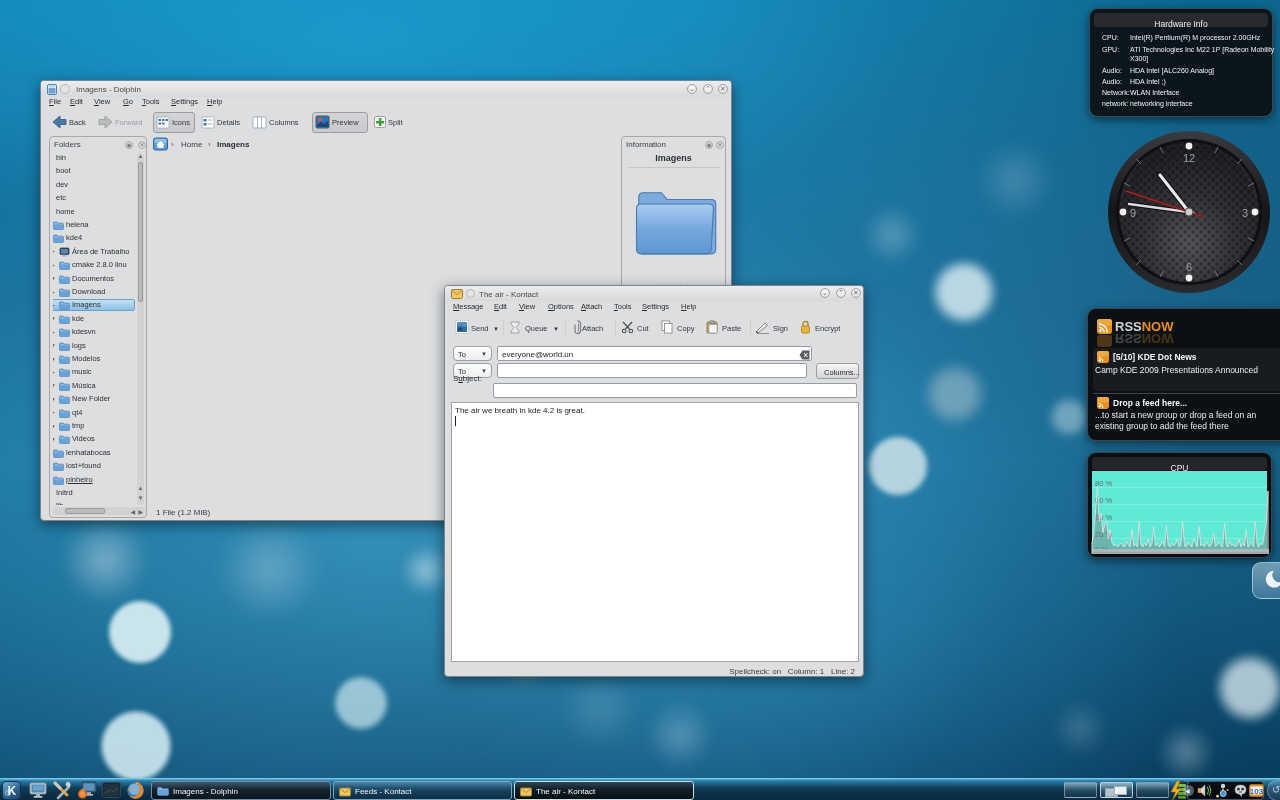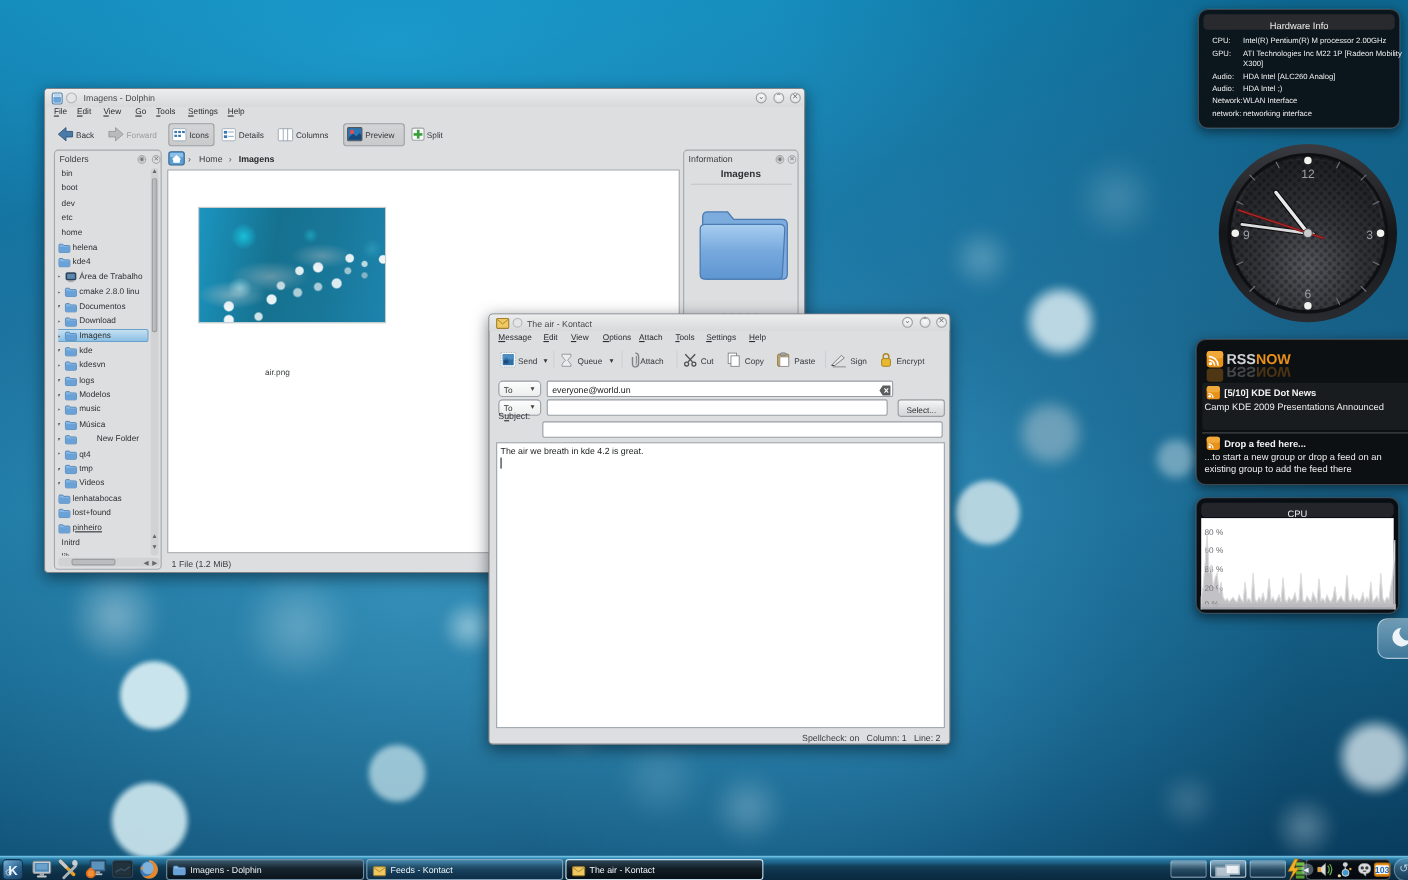--- a/index.html
+++ b/index.html
@@ -209,21 +209,21 @@
         <svg style="left:6px;top:228.80000000000007px;" width="11" height="9" viewBox="0 0 11 9">
           <path d="M.5 2 Q.5 1 1.5 1 L4 1 L5 2.2 L9.5 2.2 Q10.5 2.2 10.5 3.2 L10.5 7.5 Q10.5 8.5 9.5 8.5 L1.5 8.5 Q.5 8.5 .5 7.5 Z" fill="#85b9e8" stroke="#4878a8" stroke-width=".7"></path>
           <path d="M.5 3.4 L10.5 3.4 L10.5 7.5 Q10.5 8.5 9.5 8.5 L1.5 8.5 Q.5 8.5 .5 7.5 Z" fill="#6aa2d8"></path>
         </svg>
         <span style="position:absolute;left:19px;top:227.80000000000007px;white-space:nowrap;">Música</span>
         <span style="position:absolute;left:-1px;top:242.70000000000007px;font-size:5.5px;color:#555;">▾</span>
         <svg style="left:6px;top:242.20000000000007px;" width="11" height="9" viewBox="0 0 11 9">
           <path d="M.5 2 Q.5 1 1.5 1 L4 1 L5 2.2 L9.5 2.2 Q10.5 2.2 10.5 3.2 L10.5 7.5 Q10.5 8.5 9.5 8.5 L1.5 8.5 Q.5 8.5 .5 7.5 Z" fill="#85b9e8" stroke="#4878a8" stroke-width=".7"></path>
           <path d="M.5 3.4 L10.5 3.4 L10.5 7.5 Q10.5 8.5 9.5 8.5 L1.5 8.5 Q.5 8.5 .5 7.5 Z" fill="#6aa2d8"></path>
         </svg>
-        <span style="position:absolute;left:19px;top:241.20000000000007px;white-space:nowrap;margin-left:16px;">New Folder</span>
+        <span style="position:absolute;left:19px;top:241.20000000000007px;white-space:nowrap;">New Folder</span>
         <span style="position:absolute;left:-1px;top:256.1000000000001px;font-size:5.5px;color:#555;">▸</span>
         <svg style="left:6px;top:255.60000000000008px;" width="11" height="9" viewBox="0 0 11 9">
           <path d="M.5 2 Q.5 1 1.5 1 L4 1 L5 2.2 L9.5 2.2 Q10.5 2.2 10.5 3.2 L10.5 7.5 Q10.5 8.5 9.5 8.5 L1.5 8.5 Q.5 8.5 .5 7.5 Z" fill="#85b9e8" stroke="#4878a8" stroke-width=".7"></path>
           <path d="M.5 3.4 L10.5 3.4 L10.5 7.5 Q10.5 8.5 9.5 8.5 L1.5 8.5 Q.5 8.5 .5 7.5 Z" fill="#6aa2d8"></path>
         </svg>
         <span style="position:absolute;left:19px;top:254.60000000000008px;white-space:nowrap;">qt4</span>
         <span style="position:absolute;left:-1px;top:269.50000000000006px;font-size:5.5px;color:#555;">▾</span>
         <svg style="left:6px;top:269.00000000000006px;" width="11" height="9" viewBox="0 0 11 9">
           <path d="M.5 2 Q.5 1 1.5 1 L4 1 L5 2.2 L9.5 2.2 Q10.5 2.2 10.5 3.2 L10.5 7.5 Q10.5 8.5 9.5 8.5 L1.5 8.5 Q.5 8.5 .5 7.5 Z" fill="#85b9e8" stroke="#4878a8" stroke-width=".7"></path>
           <path d="M.5 3.4 L10.5 3.4 L10.5 7.5 Q10.5 8.5 9.5 8.5 L1.5 8.5 Q.5 8.5 .5 7.5 Z" fill="#6aa2d8"></path>
@@ -273,47 +273,20 @@
         <rect x="0.5" y="1" width="14" height="12" rx="2" fill="#5a9fd4" stroke="#39648c"></rect>
         <rect x="1.5" y="2" width="12" height="4" rx="1" fill="#8cc0e8"></rect>
         <path d="M7.5 4 L11.5 7.5 L10.5 8.5 L10.5 11 L4.5 11 L4.5 8.5 L3.5 7.5 Z" fill="#fff"></path>
       </svg>
   <span style="position:absolute;left:20px;top:3px;font-size:8px;color:#55575a;">›</span>
   <span style="position:absolute;left:30px;top:3px;font-size:8px;color:#3a3c3e;">Home</span>
   <span style="position:absolute;left:57px;top:3px;font-size:8px;color:#55575a;">›</span>
   <span style="position:absolute;left:66px;top:3px;font-size:8px;color:#2a2c2e;font-weight:bold;">Imagens</span>
  </div>
 
- <div style="position:absolute;left:111px;top:73px;width:466px;height:349px;background:#fff;border:1px solid #a2a4a6;">
-  <div id="thumb" style="position:absolute;left:27px;top:33px;width:171px;height:106px;border:1px solid #c8cacc;background:
-   radial-gradient(17px 17px at 24% 25%, rgba(25,195,220,.95), rgba(25,195,220,0) 70%),
-   radial-gradient(10px 10px at 60% 24%, rgba(30,190,215,.55), rgba(30,190,215,0) 70%),
-   radial-gradient(13px 13px at 93% 36%, rgba(60,180,205,.4), rgba(60,180,205,0) 70%),
-   radial-gradient(52px 20px at 38% 60%, rgba(185,195,200,.45), rgba(185,195,200,0) 70%),
-   radial-gradient(45px 18px at 18% 76%, rgba(195,205,208,.5), rgba(195,205,208,0) 70%),
-   radial-gradient(40px 16px at 66% 42%, rgba(180,192,198,.42), rgba(180,192,198,0) 70%),
-   radial-gradient(16px 14px at 22% 70%, rgba(165,222,232,.7), rgba(165,222,232,0) 70%),
-   radial-gradient(7px 7px at 16% 86%, #eef6f8 55%, rgba(238,246,248,0) 75%),
-   radial-gradient(7px 7px at 16% 98%, #eef6f8 55%, rgba(238,246,248,0) 75%),
-   radial-gradient(6px 6px at 32% 95%, rgba(225,238,242,.9) 50%, rgba(225,238,242,0) 75%),
-   radial-gradient(7px 7px at 39% 80%, #e8f2f5 55%, rgba(232,242,245,0) 75%),
-   radial-gradient(6px 6px at 44% 68%, rgba(228,240,243,.85) 50%, rgba(228,240,243,0) 75%),
-   radial-gradient(6.5px 6.5px at 53% 74%, rgba(210,228,233,.8) 50%, rgba(210,228,233,0) 75%),
-   radial-gradient(6px 6px at 54% 55%, #e4f0f3 55%, rgba(228,240,243,0) 75%),
-   radial-gradient(7px 7px at 64% 52%, #ecf4f6 55%, rgba(236,244,246,0) 75%),
-   radial-gradient(6px 6px at 64% 69%, rgba(205,224,230,.8) 50%, rgba(205,224,230,0) 75%),
-   radial-gradient(7px 7px at 74% 66%, #dcecf0 55%, rgba(220,236,240,0) 75%),
-   radial-gradient(5px 5px at 80% 55%, rgba(190,212,220,.8) 50%, rgba(190,212,220,0) 75%),
-   radial-gradient(6px 6px at 81% 44%, #e6f1f4 55%, rgba(230,241,244,0) 75%),
-   radial-gradient(4.5px 4.5px at 89% 49%, rgba(215,232,237,.85) 50%, rgba(215,232,237,0) 75%),
-   radial-gradient(4.5px 4.5px at 89% 59%, rgba(175,200,210,.7) 50%, rgba(175,200,210,0) 75%),
-   radial-gradient(6px 6px at 99% 45%, #f0f6f8 55%, rgba(240,246,248,0) 75%),
-   linear-gradient(100deg,#1b95c0 0%,#16718f 40%,#187697 65%,#1d84ad 100%);"></div>
-  <span style="position:absolute;left:88px;top:179px;font-size:7.5px;color:#3a3c3e;">air.png</span>
- </div>
 
  <span style="position:absolute;left:115px;top:427px;font-size:8px;color:#3c3e40;">1 File (1.2 MiB)</span>
 
  <div style="position:absolute;left:580px;top:55px;width:105px;height:382px;border:1px solid #a6a8aa;border-radius:4px;background:#dcdee0;">
   <span style="position:absolute;left:4px;top:3px;font-size:8px;color:#3c3e40;">Information</span>
   <div style="position:absolute;left:83px;top:4px;width:8px;height:8px;border-radius:50%;border:1px solid #a8aaac;font-size:6px;color:#777;text-align:center;line-height:7px;">◉</div>
   <div style="position:absolute;left:94px;top:4px;width:8px;height:8px;border-radius:50%;border:1px solid #a8aaac;font-size:6px;color:#777;text-align:center;line-height:7px;">✕</div>
   <div style="position:absolute;left:0;top:16px;width:100%;text-align:center;font-size:9px;font-weight:bold;color:#2e3032;">Imagens</div>
   <div style="position:absolute;left:6px;top:30px;width:92px;border-top:1px solid #c4c6c8;"></div>
   <svg style="left:10px;top:46px;" width="86" height="76" viewBox="0 0 76 62">
@@ -417,21 +390,21 @@
         <path d="M5 3 L8.5 7 M8.5 3 L5 7" stroke="#fff" stroke-width="1"></path>
       </svg>
  </div>
 
  <div class="gbtn" style="left:8px;top:77px;width:39px;height:15px;background:linear-gradient(#fdfdfd,#eceded);border:1px solid #9aa0a8;border-radius:4px;">
   <span style="position:absolute;left:4px;top:3px;font-size:7.5px;">To</span>
   <span style="position:absolute;right:4px;top:4px;font-size:6px;color:#444;">▼</span>
  </div>
  <div class="fld" style="left:52px;top:77px;width:310px;height:15px;"></div>
  <div class="gbtn" style="left:371px;top:77px;width:43px;height:16px;">
-      <span style="position:absolute;left:7px;top:4px;">Select...</span>
+      <span style="position:absolute;left:7px;top:4px;">Columns...</span>
     </div>
 
  <span style="position:absolute;left:8px;top:88px;font-size:8px;color:#2a2c2e;">S<span class="u">u</span>bject:</span>
  <div class="fld" style="left:48px;top:97px;width:364px;height:15px;">
   <span style="position:absolute;left:4px;top:19px;font-size:8px;color:#1a1c1e;margin-top:10px;">The air</span>
  </div>
 
  <div style="position:absolute;left:6px;top:116px;width:408px;height:260px;background:#fff;border:1px solid #9aa2aa;">
   <span style="position:absolute;left:3px;top:3px;font-size:8px;color:#1a1c1e;">The air we breath in kde 4.2 is great.</span>
   <div style="position:absolute;left:3px;top:13px;width:1px;height:10px;background:#222;"></div>
@@ -541,21 +514,21 @@
         <rect width="15" height="7" rx="3" fill="#f0a838"></rect>
         <circle cx="3.4" cy="11.6" r="1.5" fill="#fff"></circle>
         <path d="M2 8.2 A5.2 5.2 0 0 1 7.2 13.4" fill="none" stroke="#fff" stroke-width="1.4"></path>
       </svg>
   <span style="position:absolute;left:25px;top:89px;font-size:8.5px;font-weight:bold;color:#f4f4f4;">Drop a feed here...</span>
   <span style="position:absolute;left:7px;top:101px;font-size:8.5px;color:#ececec;width:172px;display:inline-block;line-height:11px;">...to start a new group or drop a feed on an existing group to add the feed there</span>
  </div>
 
  <div class="blk" style="left:1087px;top:452px;width:185px;height:106px;background:rgba(8,8,10,.92);">
   <div style="position:absolute;left:4px;top:4px;right:4px;height:13px;background:rgba(40,40,44,.9);border-radius:4px;text-align:center;"><span style="color:#ececec;font-size:8.5px;line-height:13px;">CPU</span></div>
-  <div style="position:absolute;left:4px;top:18px;right:4px;bottom:5px;background:#ffffff;">
+  <div style="position:absolute;left:4px;top:18px;right:4px;bottom:5px;background:#5eead4;">
    <div style="position:absolute;left:0;right:0;top:16px;border-top:1px solid rgba(255,255,255,.22);"></div>
    <div style="position:absolute;left:0;right:0;top:33px;border-top:1px solid rgba(255,255,255,.22);"></div>
    <div style="position:absolute;left:0;right:0;top:50px;border-top:1px solid rgba(255,255,255,.22);"></div>
    <div style="position:absolute;left:0;right:0;top:67px;border-top:1px solid rgba(255,255,255,.22);"></div>
    <span style="position:absolute;left:3px;top:8px;font-size:7.5px;color:#6a6a6e;">80 %</span>
    <span style="position:absolute;left:3px;top:25px;font-size:7.5px;color:#6a6a6e;">60 %</span>
    <span style="position:absolute;left:3px;top:42px;font-size:7.5px;color:#6a6a6e;">86 %</span>
    <span style="position:absolute;left:3px;top:59px;font-size:7.5px;color:#6a6a6e;">20 %</span>
    <span style="position:absolute;left:3px;top:74px;font-size:7.5px;color:#6a6a6e;">0 %</span>
    <svg id="cpuchart" style="left:0;top:0;" width="177" height="83" viewBox="0 0 177 83">

